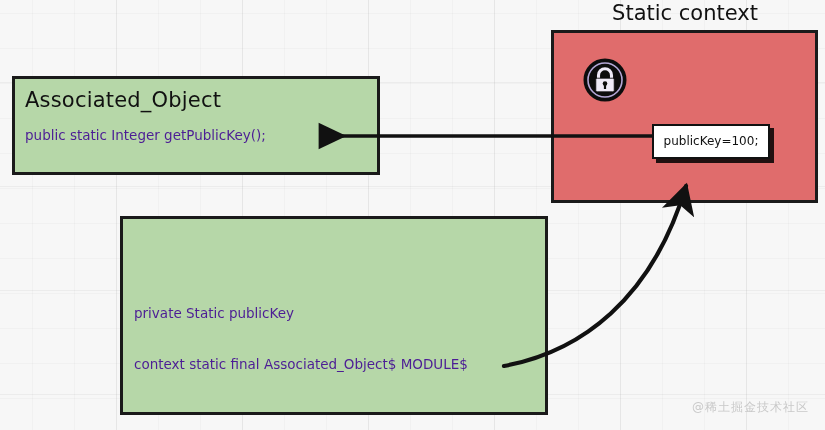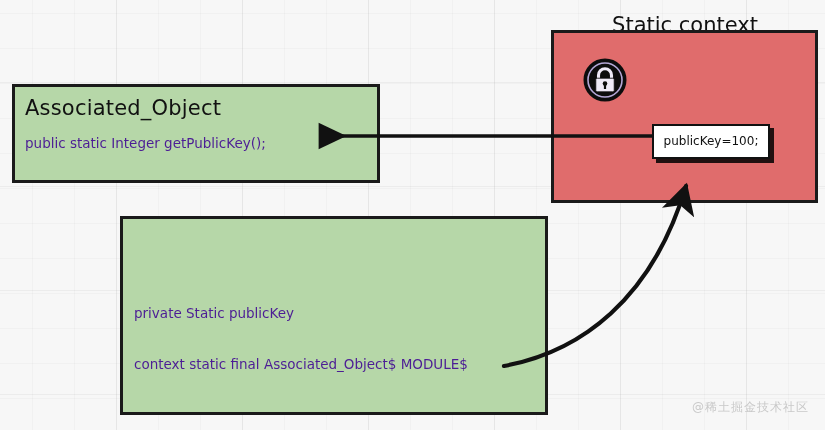--- a/index.html
+++ b/index.html
@@ -37,21 +37,21 @@
     box-sizing: border-box;
     border: 3px solid #1a1a1a;
   }
 
   
   .green {
     background: #b6d7a8;
   }
   #box-associated-object {
     left: 12px;
-    top: 84px;
+    top: 76px;
     width: 368px;
     height: 99px;
   }
   #box-associated-object-dollar {
     left: 120px;
     top: 216px;
     width: 428px;
     height: 199px;
   }
   .class-title {
@@ -92,21 +92,20 @@
   
   #static-context-label {
     position: absolute;
     left: 551px;
     top: 1px;
     width: 268px;
     text-align: center;
     font-size: 21px;
     color: #111;
     white-space: nowrap;
-    margin-top: 12px;
   }
   #box-static-context {
     left: 551px;
     top: 30px;
     width: 267px;
     height: 173px;
     background: #e06c6c;
   }
   #lock-icon {
     position: absolute;

